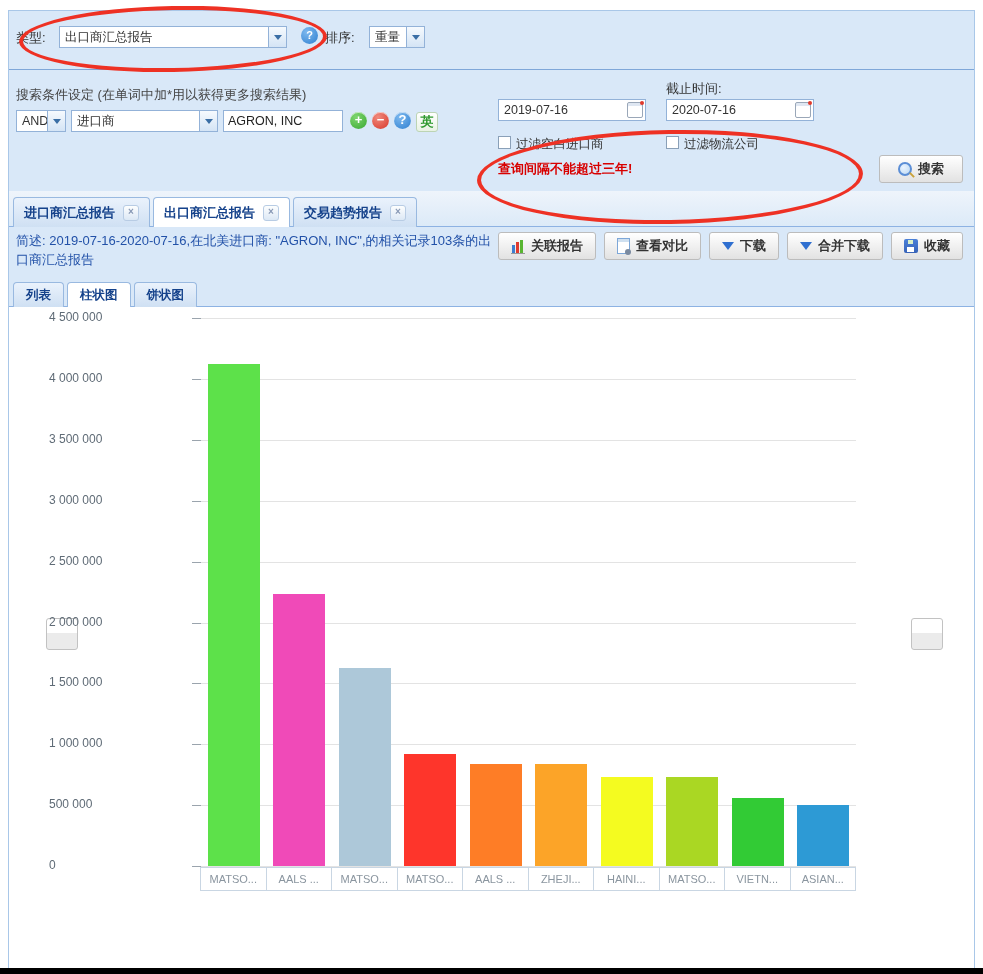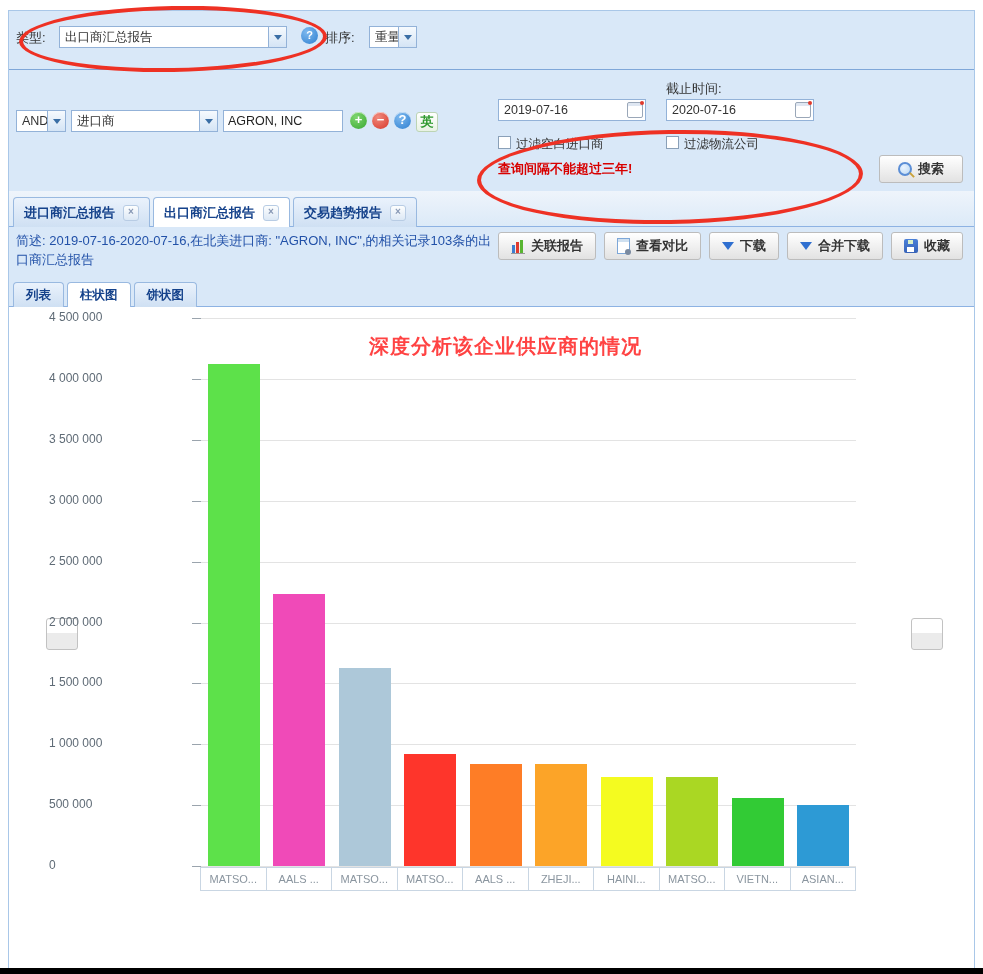--- a/index.html
+++ b/index.html
@@ -101,30 +101,31 @@
   <div class="band band-top">
     <span class="lbl" style="left:7px;top:18px;">类型:</span>
     <div class="select" style="left:50px;top:15px;width:228px;">
       <span class="val">出口商汇总报告</span>
       <span class="arrow-box">
           <i class="tri"></i>
         </span>
     </div>
     <div class="help-icon" style="left:292px;top:16px;">?</div>
     <span class="lbl" style="left:316px;top:18px;">排序:</span>
-    <div class="select" style="left:360px;top:15px;width:48px;">
+    <div class="select" style="left:360px;top:15px;width:56px;">
       <span class="val">重量</span>
       <span class="arrow-box">
           <i class="tri"></i>
         </span>
     </div>
     <div class="annotation e1" style="border-color: rgb(238, 49, 36);"></div>
   </div>
 
   <div class="band band-search">
+    <span class="lbl" style="left:7px;top:16px;color:#444;">搜索条件设定  (在单词中加*用以获得更多搜索结果)</span>
     <div class="select" style="left:7px;top:40px;width:50px;">
       <span class="val">AND</span>
       <span class="arrow-box">
           <i class="tri"></i>
         </span>
     </div>
     <div class="select" style="left:62px;top:40px;width:147px;">
       <span class="val">进口商</span>
       <span class="arrow-box">
           <i class="tri"></i>
@@ -207,21 +208,20 @@
       </div>
       <div class="tab small active">
         <span class="tab-label">柱状图</span>
       </div>
       <div class="tab small">
         <span class="tab-label">饼状图</span>
       </div>
     </div>
 
   <div class="chart-panel" id="plot">
-    <div class="chart-title" id="chart-title" style="color: rgb(255, 67, 67);">深度分析该企业供应商的情况</div>
     <div class="pager left"></div>
     <div class="pager right"></div>
   <div class="gridline" style="top: 11px;"></div>
       <div class="tick" style="top: 11px;"></div>
       <div class="ytick" style="top: 3px;">4 500 000</div>
       <div class="gridline" style="top: 71.9px;"></div>
       <div class="tick" style="top: 71.9px;"></div>
       <div class="ytick" style="top: 63.9px;">4 000 000</div>
       <div class="gridline" style="top: 132.8px;"></div>
       <div class="tick" style="top: 132.8px;"></div>

